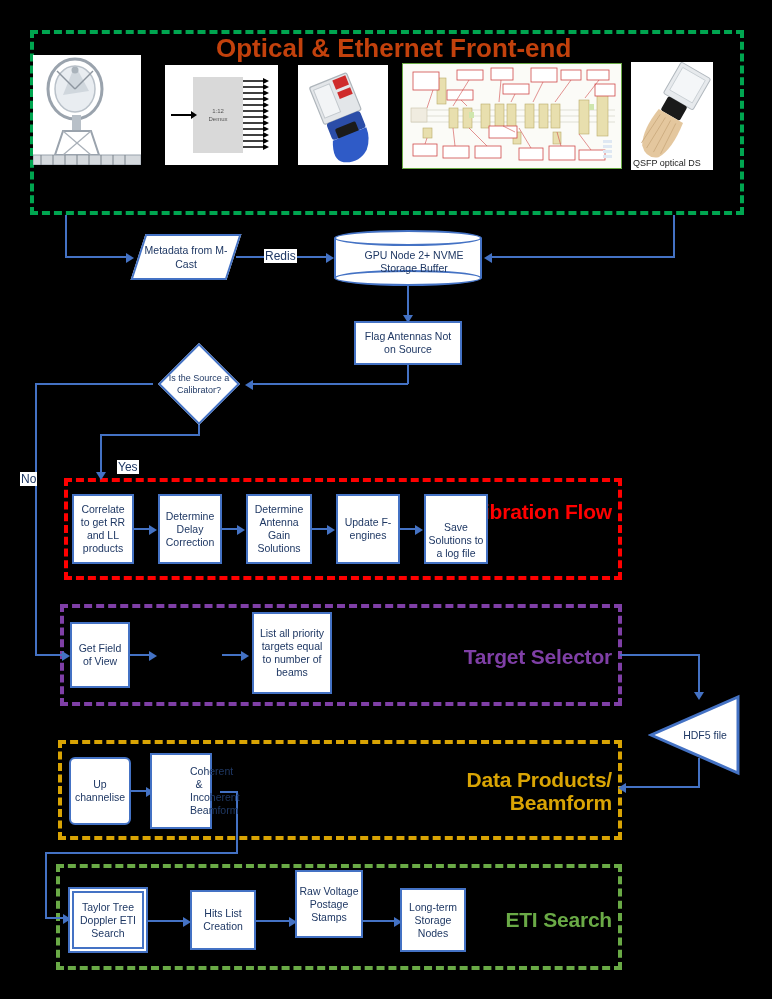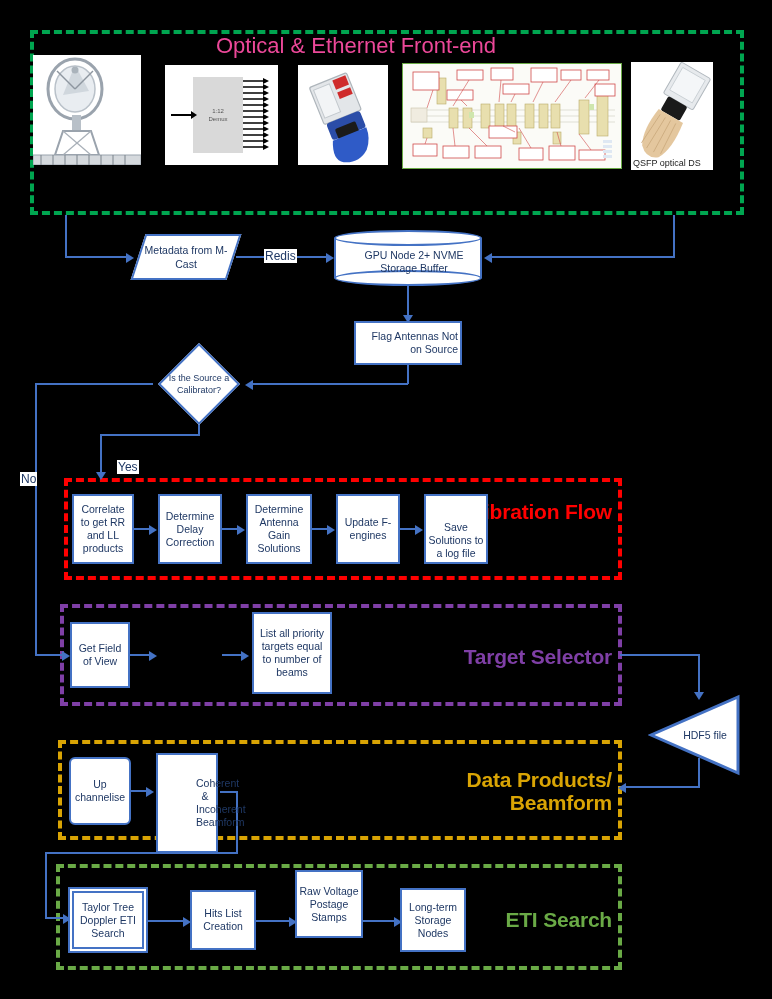--- a/index.html
+++ b/index.html
@@ -51,22 +51,22 @@
   .ar-d { border-left:5px solid transparent; border-right:5px solid transparent; border-top:8px solid #4472C4; }
 
   .edge-label {
     position:absolute; background:#ffffff; color:#1F3864;
     font-size:12px; padding:0 1px; z-index:7; line-height:14px;
   }
 
   
   #frontend-group { border-color:#00A550; }
   #frontend-title {
-    position:absolute; color:#ec4899; font-weight:normal;
-    font-size:22px; letter-spacing:0px; z-index:6;
+    position:absolute; color:#c2410c; font-weight:bold;
+    font-size:26px; letter-spacing:0px; z-index:6;
   }
   .photo { position:absolute; background:#ffffff; overflow:hidden; z-index:3; }
 
   
   .dish-svg, .mod-svg { display:block; }
 
   
   .demux-box {
     position:absolute; background:#d9d9d9; color:#555;
     font-size:6px; text-align:center; line-height:8px;
@@ -333,21 +333,21 @@
     <div class="cyl-txt">GPU Node 2+ NVME Storage Buffer</div>
   </div>
 
   <div class="ln lnv" style="left:673px; top:215px; height:43px;"></div>
   <div class="ln lnh" style="left:492px; top:256px; width:183px;"></div>
   <div class="arrow ar-l" style="left:484px; top:253px;"></div>
 
   <div class="ln lnv" style="left:407px; top:286px; height:31px;"></div>
   <div class="arrow ar-d" style="left:403px; top:315px;"></div>
 
-  <div class="node" style="left:354px; top:321px; width:108px; height:44px;text-align:right;">
+  <div class="node" style="left:354px; top:321px; width:108px; height:44px;">
     <div class="node-inner">Flag Antennas Not on Source</div>
   </div>
 
   <div class="ln lnv" style="left:407px; top:365px; height:19px;"></div>
   <div class="ln lnh" style="left:253px; top:383px; width:155px;"></div>
   <div class="arrow ar-l" style="left:245px; top:380px;"></div>
 
   <div class="diamond" style="left:151px; top:356px; width:96px; height:56px;">
     <div class="diamond-shape" style="width:58px; height:58px; left:19px; top:-1px;"></div>
     <div class="diamond-txt">Is the Source a Calibrator?</div>
@@ -436,21 +436,21 @@
     <div>Data Products/</div>
     <div>Beamform</div>
   </div>
 
   <div class="node" style="left:69px; top:757px; width:62px; height:68px;border-radius:6px;">
     <div class="node-inner">Up channelise</div>
   </div>
   <div class="ln lnh" style="left:131px; top:790px; width:18px;"></div>
   <div class="arrow ar-r" style="left:146px; top:787px;"></div>
 
-  <div class="node" style="left:156px; top:753px; width:62px; height:100px;padding-left:38px;">
+  <div class="node" style="left:150px; top:753px; width:62px; height:76px;padding-left:38px;">
     <div class="node-inner">Coherent &amp; Incoherent Beamform</div>
   </div>
 
   <div class="ln lnh" style="left:220px; top:791px; width:18px;"></div>
   <div class="ln lnv" style="left:236px; top:791px; height:63px;"></div>
   <div class="ln lnh" style="left:45px; top:852px; width:193px;"></div>
   <div class="ln lnv" style="left:45px; top:852px; height:66px;"></div>
   <div class="ln lnh" style="left:45px; top:917px; width:22px;"></div>
   <div class="arrow ar-r" style="left:63px; top:914px;"></div>
 

